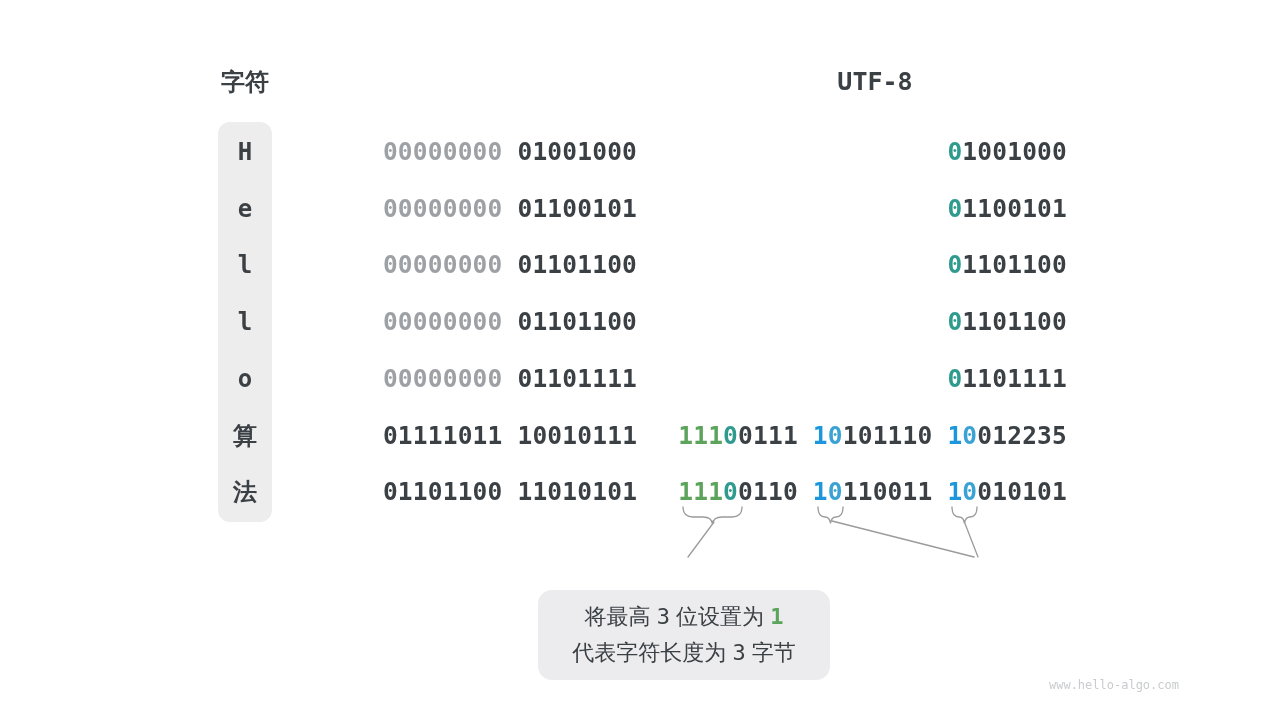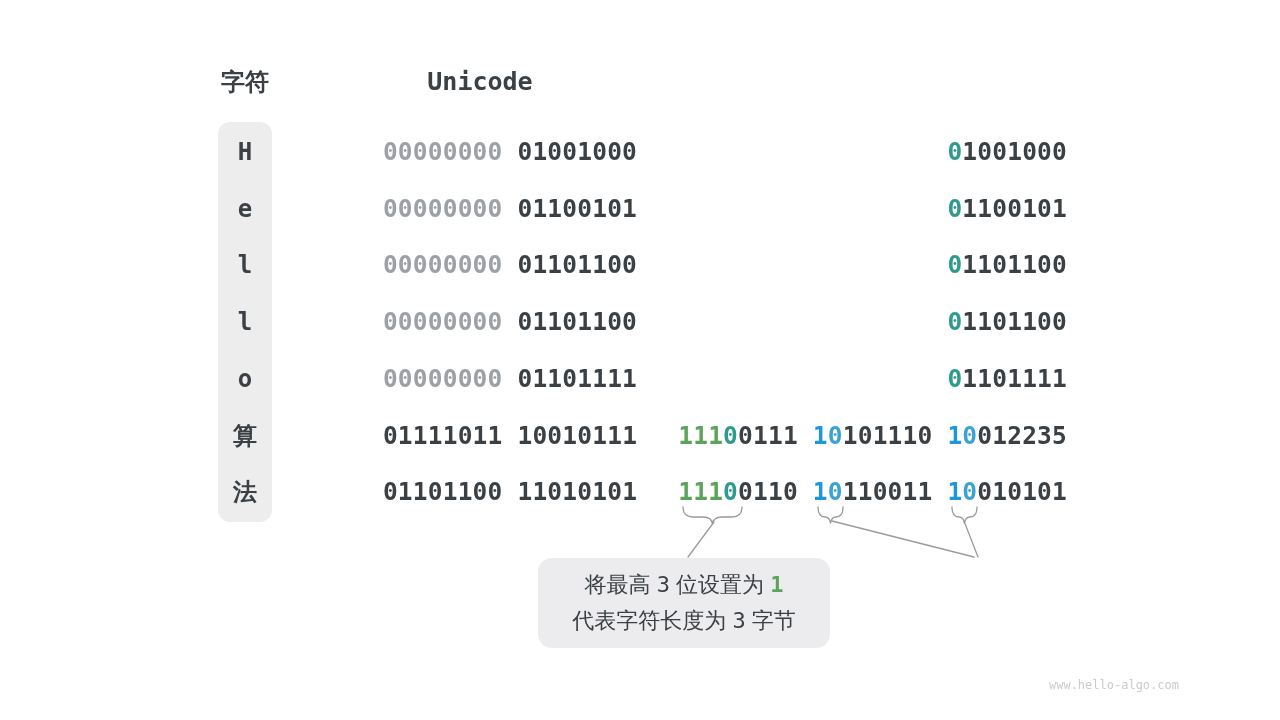--- a/index.html
+++ b/index.html
@@ -21,38 +21,38 @@
   .bin{font-weight:bold;font-size:24.5px;letter-spacing:0.2px;}
   .c-gray{color:#9DA0A4;}
   .c-dark{color:#3B4045;}
   .c-teal{color:#2E9B8E;}
   .c-green{color:#5CA35C;}
   .c-blue{color:#1E96DC;}
   .c-blue0{color:#3BA2D4;}
   .box{position:absolute;background:#ECECEE;border-radius:14px;display:flex;
        flex-direction:column;justify-content:center;gap:6px;text-align:center;
        font-size:22px;line-height:30px;color:#3B4045;
-       font-family:"Liberation Sans","DejaVu Sans",sans-serif;}
+       font-family:"Liberation Sans","DejaVu Sans",sans-serif;margin-top:32px;}
   #box-left{left:538px;top:558px;width:292px;height:90px;}
   #box-right{left:858px;top:558px;width:274px;height:90px;}
   .c-text{color:#3B4045;}
   .c-num{font-family:"DejaVu Sans Mono",monospace;color:#3B4045;}
   .c-green-b{font-family:"DejaVu Sans Mono",monospace;font-weight:bold;color:#5CA35C;}
   .c-blue-b{font-family:"DejaVu Sans Mono",monospace;font-weight:bold;color:#1E96DC;}
   #overlay{position:absolute;left:0;top:0;width:1280px;height:720px;pointer-events:none;}
   #watermark{position:absolute;top:678px;right:45px;font-size:12px;color:#C9CBCD;
              font-family:"DejaVu Sans Mono",monospace;}
 </style>
 </head>
 <body>
 
 <div id="canvas">
 
   <div class="hdr hdr-cjk">字符</div>
-  <div id="hdr-unicode" class="hdr hdr-mono">Unicode</div>
+  <div id="hdr-utf8" class="hdr hdr-mono">UTF-8</div>
 
   <div id="char-col"></div>
 
   <div id="rows">
       <div class="row-cell char-cell" style="top: 137px;">H</div>
       <div class="row-cell uni-cell bin" style="top: 137px;"><span class="c-gray">00000000</span><span class="c-dark"> 01001000</span></div>
       <div class="row-cell utf8-cell bin" style="top: 137px;"><span class="c-teal">0</span><span class="c-dark">1001000</span></div>
       <div class="row-cell char-cell" style="top: 193.7px;">e</div>
       <div class="row-cell uni-cell bin" style="top: 193.7px;"><span class="c-gray">00000000</span><span class="c-dark"> 01100101</span></div>
       <div class="row-cell utf8-cell bin" style="top: 193.7px;"><span class="c-teal">0</span><span class="c-dark">1100101</span></div>

